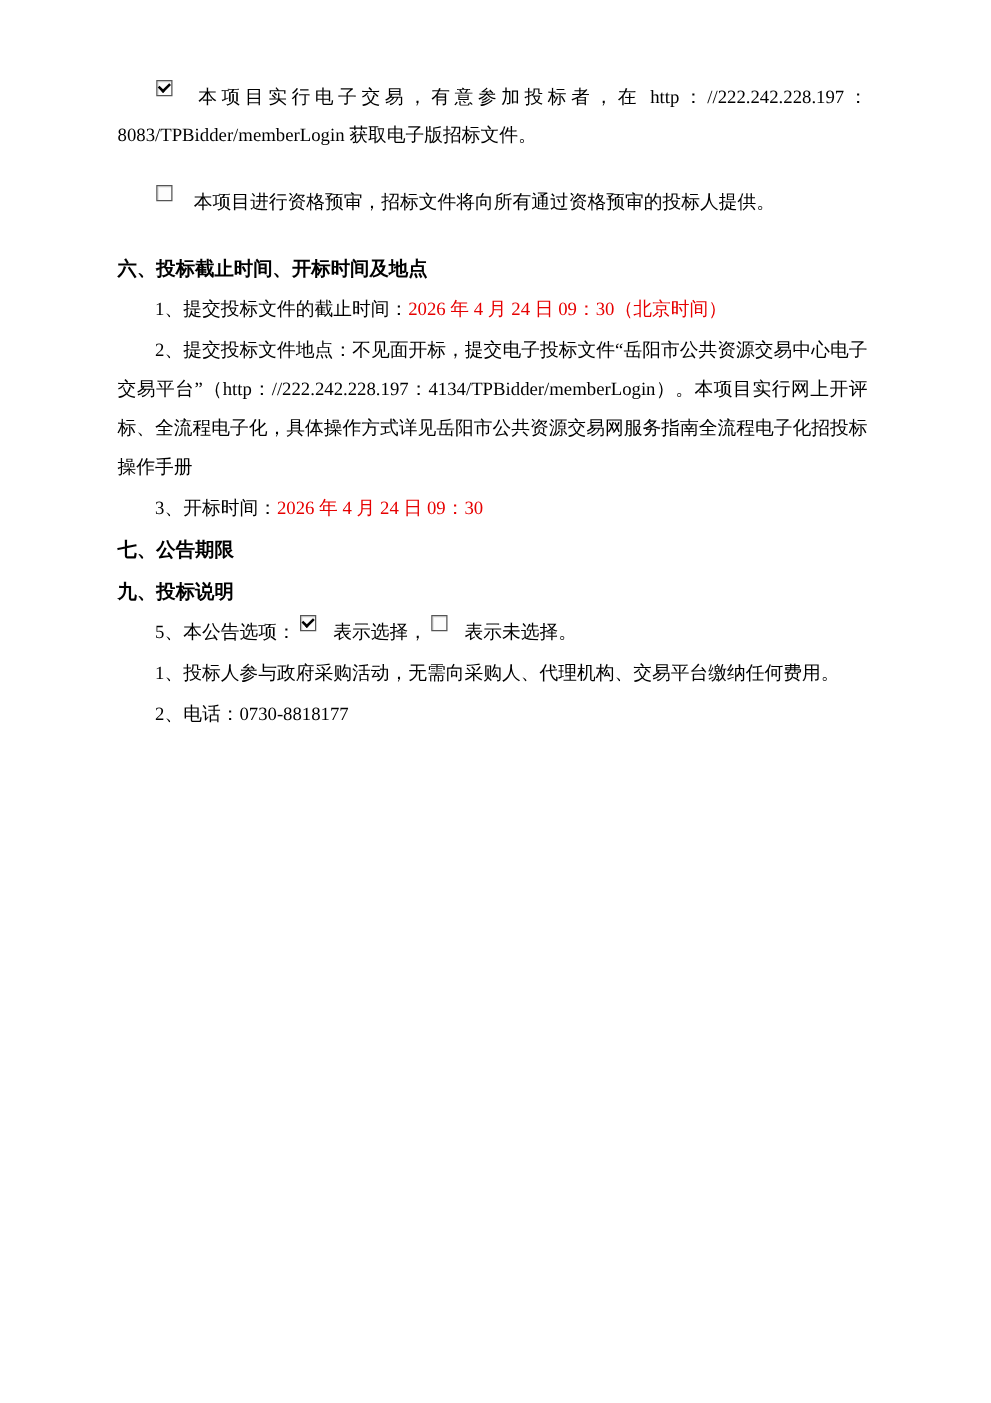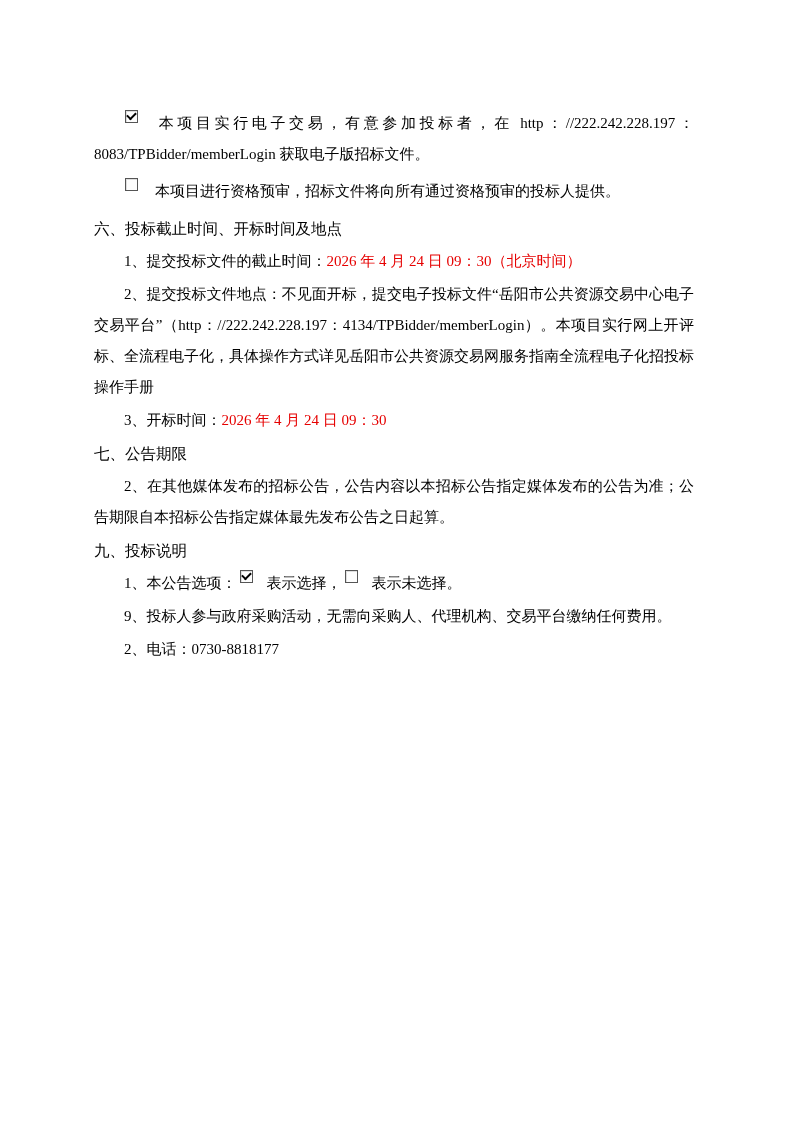--- a/index.html
+++ b/index.html
@@ -7,42 +7,42 @@
     padding: 0;
     background: #ffffff;
   }
   .page {
     position: relative;
     width: 793px;
     height: 832px;
     margin: 0 auto;
     background: #ffffff;
     box-sizing: border-box;
-    padding: 108px 99px 0 94px;
+    padding: 63px 99px 0 94px;
     font-family: "Liberation Serif", "DejaVu Serif", serif;
     font-size: 15px;
     color: #000000;
     overflow: hidden;
   }
   .para {
     margin: 0 0 2px 0;
     line-height: 31px;
     text-align: justify;
     text-indent: 2em;
   }
   .heading {
     margin: 0 0 2px 0;
     line-height: 31px;
     font-size: 15.5px;
-    font-weight: normal;
+    font-weight: bold;
     font-family: "Liberation Sans", "DejaVu Sans", sans-serif;
     text-indent: 0;
     text-align: left;
   }
-  .gap-before { margin-top: 6px; }
+  .gap-before { margin-top: 22px; }
   .red { color: var(--red, #e60000); }
   .checkbox {
     display: inline-block;
     width: 11px;
     height: 11px;
     border: 1px solid #555555;
     background: #fdfdfd;
     position: relative;
     vertical-align: 5px;
     margin: 0 17px 0 1px;
@@ -75,29 +75,28 @@
   <p class="para"><span>1、提交投标文件的截止时间：</span><span class="red">2026 年 4 月 24 日 09：30（北京时间）</span></p>
 
   <p class="para">2、提交投标文件地点：不见面开标，提交电子投标文件“岳阳市公共资源交易中心电子交易平台”（http：//222.242.228.197：4134/TPBidder/memberLogin）。本项目实行网上开评标、全流程电子化，具体操作方式详见岳阳市公共资源交易网服务指南全流程电子化招投标操作手册</p>
 
   <p class="para"><span>3、开标时间：</span><span class="red">2026 年 4 月 24 日 09：30</span></p>
 
 
   <h3 class="heading">七、公告期限</h3>
 
 
-  <p class="para">2、在其他媒体发布的招标公告，公告内容以本招标公告指定媒体发布的公告为准；公告期限自本招标公告指定媒体最先发布公告之日起算。</p>
 
 
 
 
 
   <h3 class="heading">九、投标说明</h3>
 
-  <p class="para"><span>1、本公告选项：</span><span class="checkbox inline" data-state="checked"></span><span>表示选择，</span><span class="checkbox inline" data-state="unchecked"></span><span>表示未选择。</span></p>
+  <p class="para"><span>5、本公告选项：</span><span class="checkbox inline" data-state="checked"></span><span>表示选择，</span><span class="checkbox inline" data-state="unchecked"></span><span>表示未选择。</span></p>
 
-  <p class="para">9、投标人参与政府采购活动，无需向采购人、代理机构、交易平台缴纳任何费用。</p>
+  <p class="para">1、投标人参与政府采购活动，无需向采购人、代理机构、交易平台缴纳任何费用。</p>
 
 
 
   <p class="para">2、电话：0730-8818177</p>
 
 </div>
 
 </body></html>

